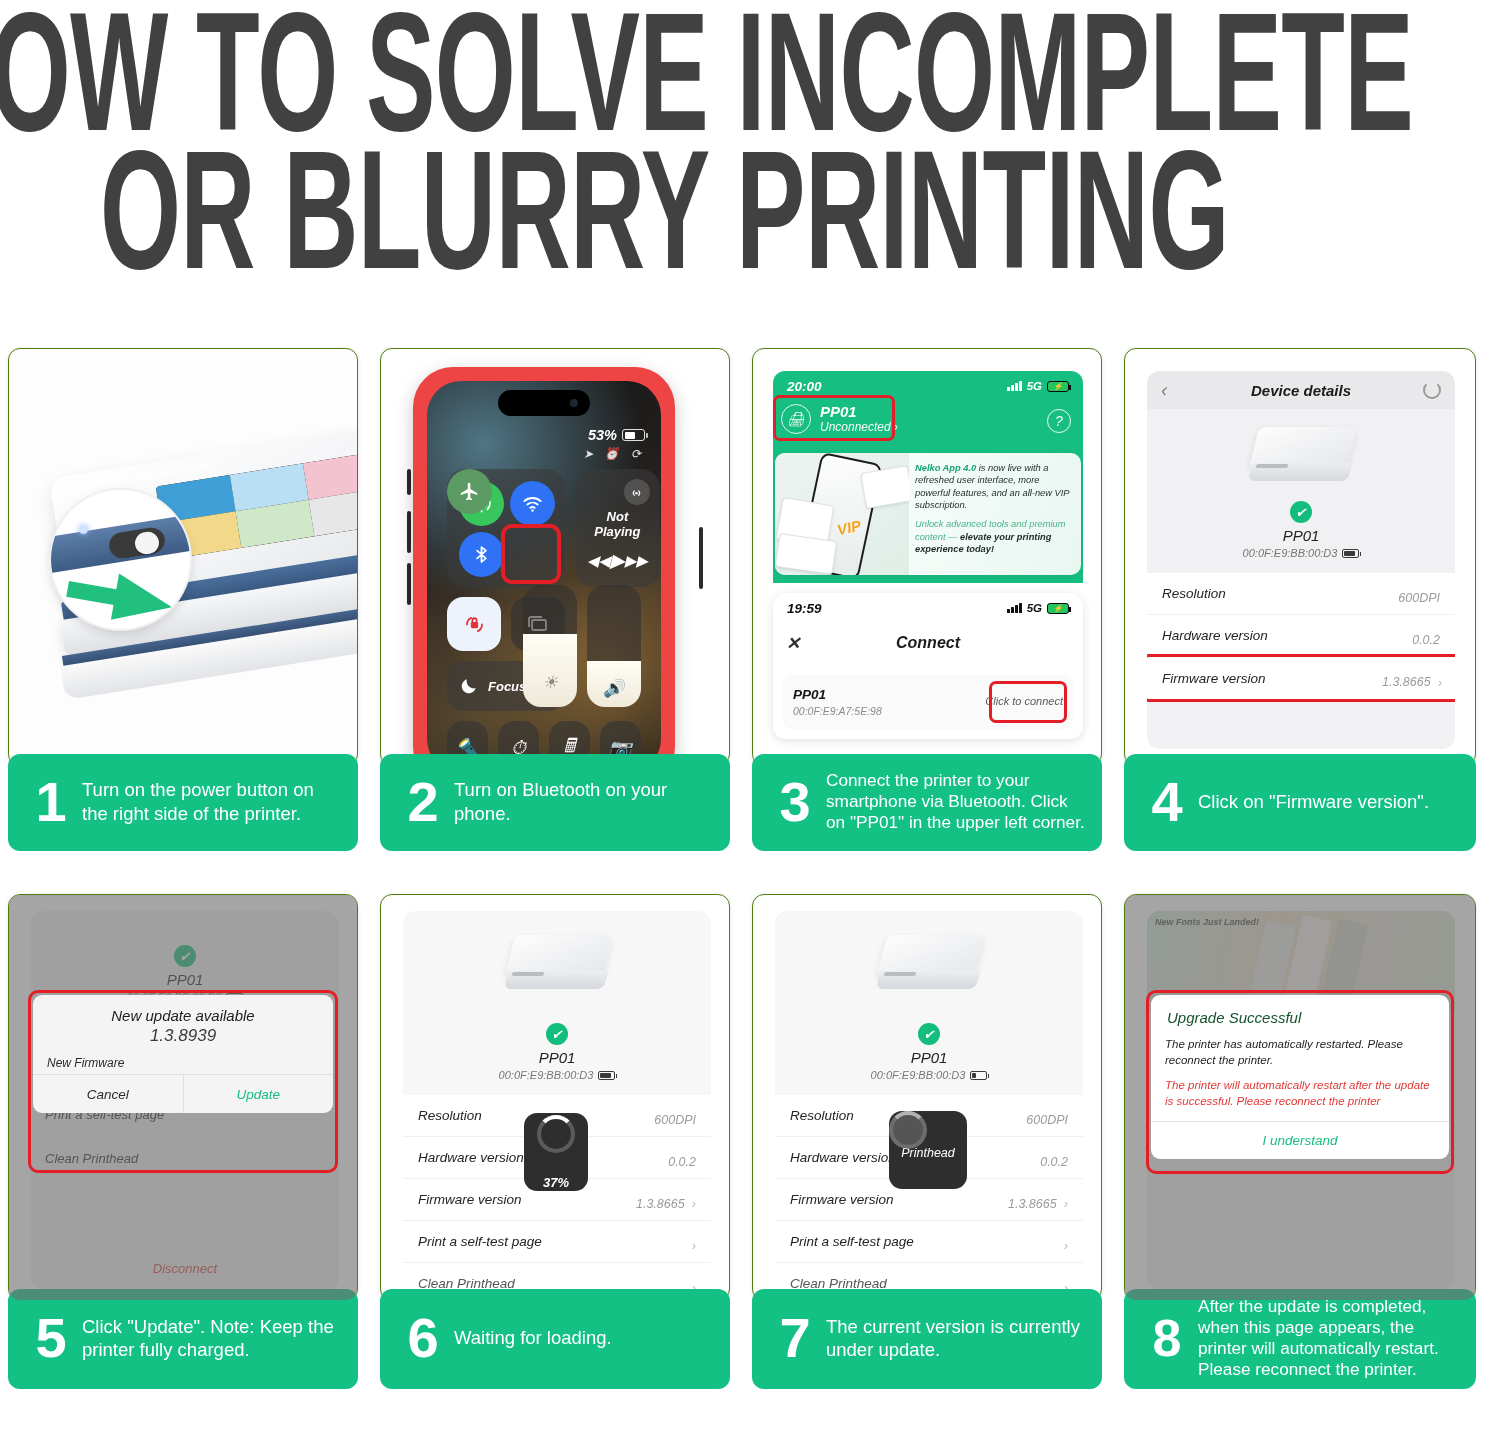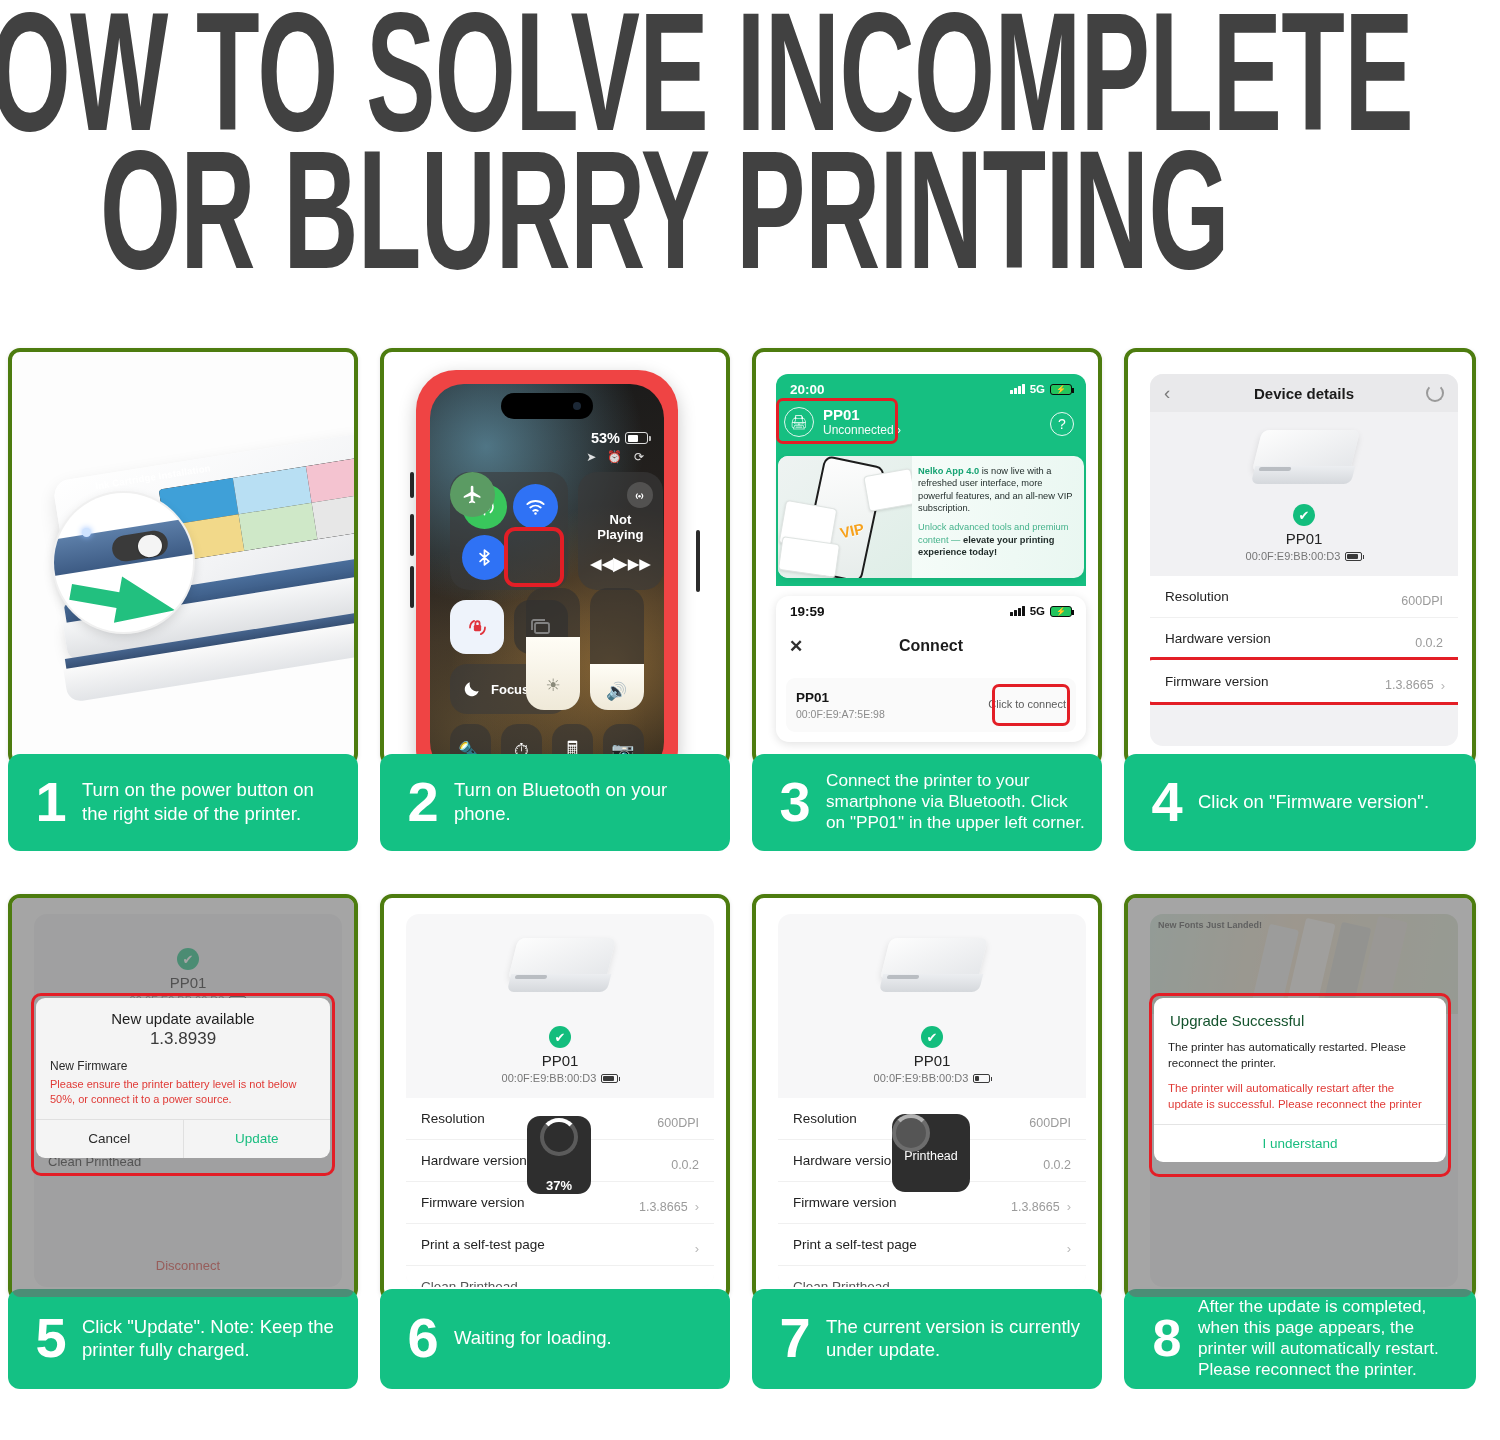--- a/index.html
+++ b/index.html
@@ -17,23 +17,23 @@
   .title-line.l1{ font-size:168px; line-height:136px; margin-top:4px; }
   .title-line.l2{ font-size:168px; line-height:136px; margin-top:2px; }
 
   
   .grid{ position:absolute; left:8px; top:348px; width:1484px; }
   .row{ display:flex; gap:22px; }
   .row.r2{ margin-top:43px; }
   .card{ width:350px; display:flex; flex-direction:column; }
   .card.w352{ width:352px; }
 
-  .shot{ position:relative; background:#fff; border:4px solid #4d7c0f;
+  .shot{ position:relative; background:#fff; border:1px solid #4d7c0f;
     border-radius:12px; box-shadow:0 1px 4px rgba(0,0,0,.10);
-    overflow:hidden; }
+    overflow:hidden;font-style:italic; }
   .shot.h1{ height:418px; }
   .shot.h2{ height:407px; }
 
   .cap{ background:#14c184; border-radius:12px; color:#fff;
     display:flex; align-items:center; padding:8px 14px 10px 12px;
     margin-top:-12px; position:relative; z-index:2; }
   .cap.h1{ height:97px; }
   .cap.h2{ height:100px; }
   .cap .num{ font-size:56px; font-weight:700; line-height:1;
     width:62px; flex:0 0 62px; text-align:center; }
@@ -598,21 +598,20 @@
               <div class="p5-li" style="top:196px;">Print a self-test page</div>
               <div class="p5-li" style="top:240px;">Clean Printhead</div>
             </div>
             <div class="disc">Disconnect</div>
           </div>
           <div class="dim"></div>
           <div class="dlg" style="left:24px; right:24px; top:100px;">
             <div class="dlg-t">New update available</div>
             <div class="dlg-v">1.3.8939</div>
             <div class="dlg-s">New Firmware</div>
-            <div class="dlg-w">Please ensure the printer battery level is not below 50%, or connect it to a power source.</div>
             <div class="dlg-btns">
               <div class="dlg-btn">Cancel</div>
               <div class="dlg-btn acc">Update</div>
             </div>
           </div>
           <div class="dlg-hl" style="left:19px; right:19px; top:95px; height:183px;"></div>
         </div>
         <div class="cap h2">
           <div class="num">5</div>
           <div class="txt">Click "Update". Note: Keep the printer fully charged.</div>

